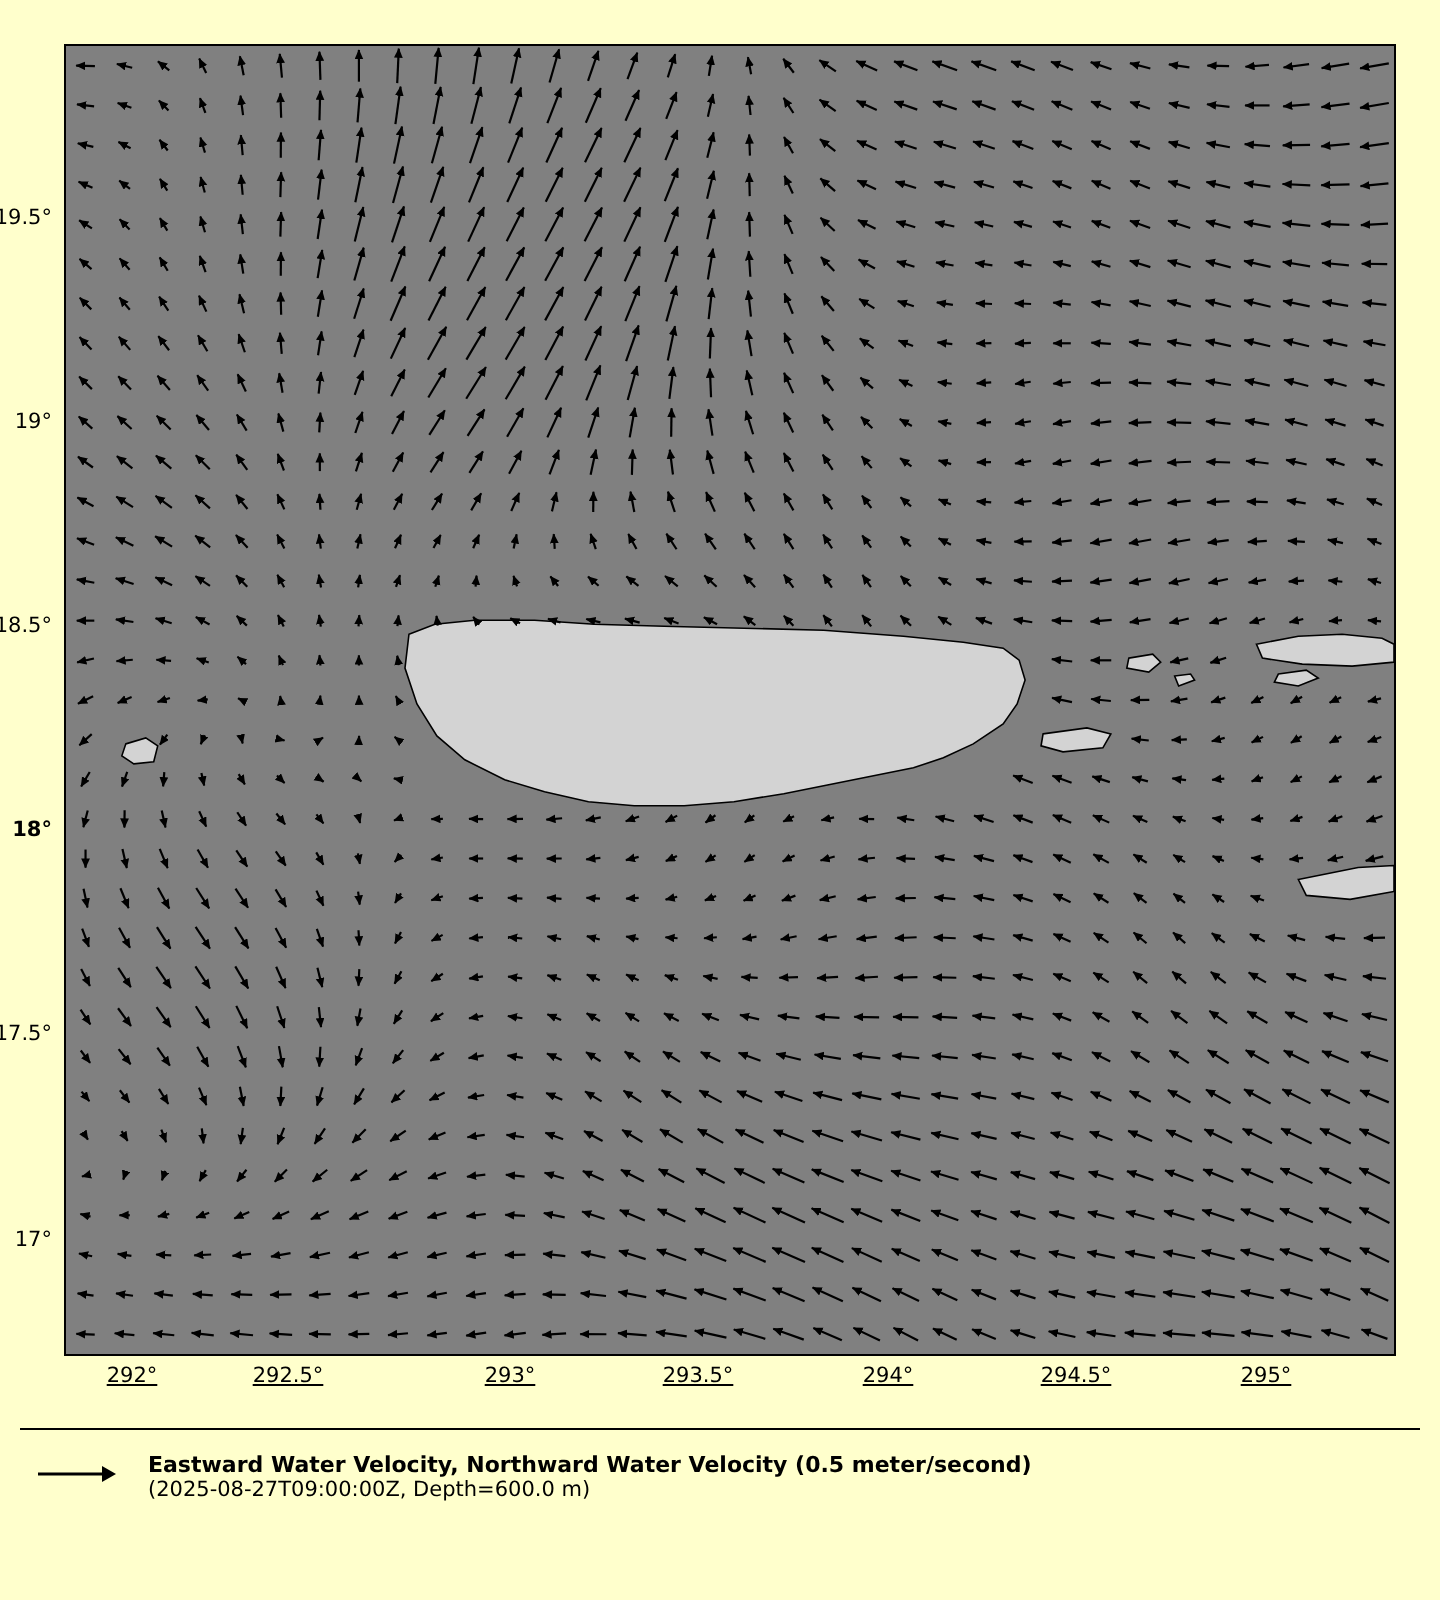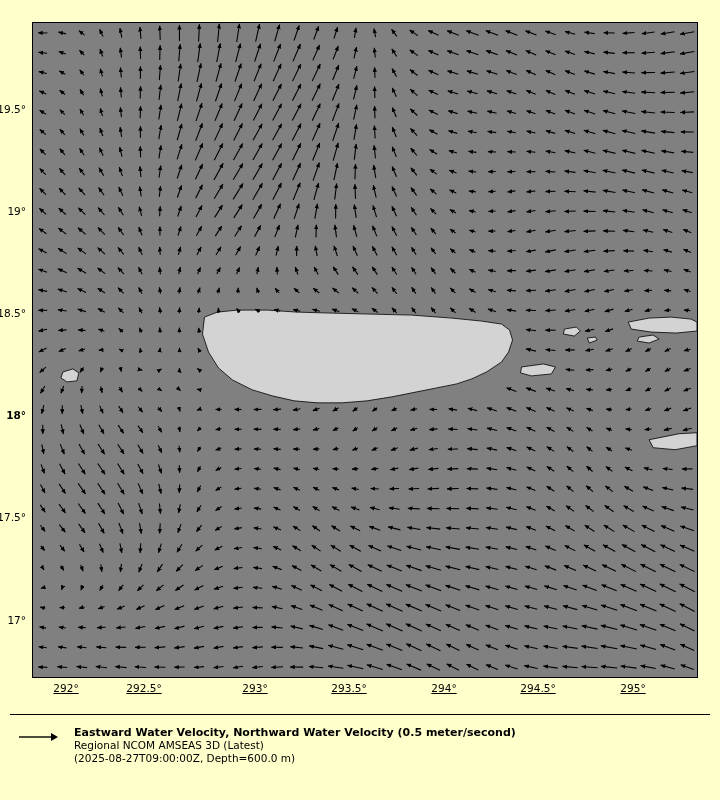--- a/index.html
+++ b/index.html
@@ -1195,17 +1195,16 @@
   </div>
 
   <div id="caption">
     <div id="caption-rule"></div>
     <svg id="legend-arrow" viewBox="0 0 40 14">
       <line x1="1" y1="7" x2="33" y2="7" stroke="#000" stroke-width="1.4"></line>
       <path d="M33,3 L40,7 L33,11 z" fill="#000"></path>
     </svg>
     <div id="caption-text">
       <div id="caption-title">Eastward Water Velocity, Northward Water Velocity (0.5 meter/second)</div>
-      <div class="caption-sub">Regional NCOM AMSEAS 3D (Latest)</div>
       <div class="caption-sub">(2025-08-27T09:00:00Z, Depth=600.0 m)</div>
     </div>
   </div>
 </div>
 
 </body></html>

